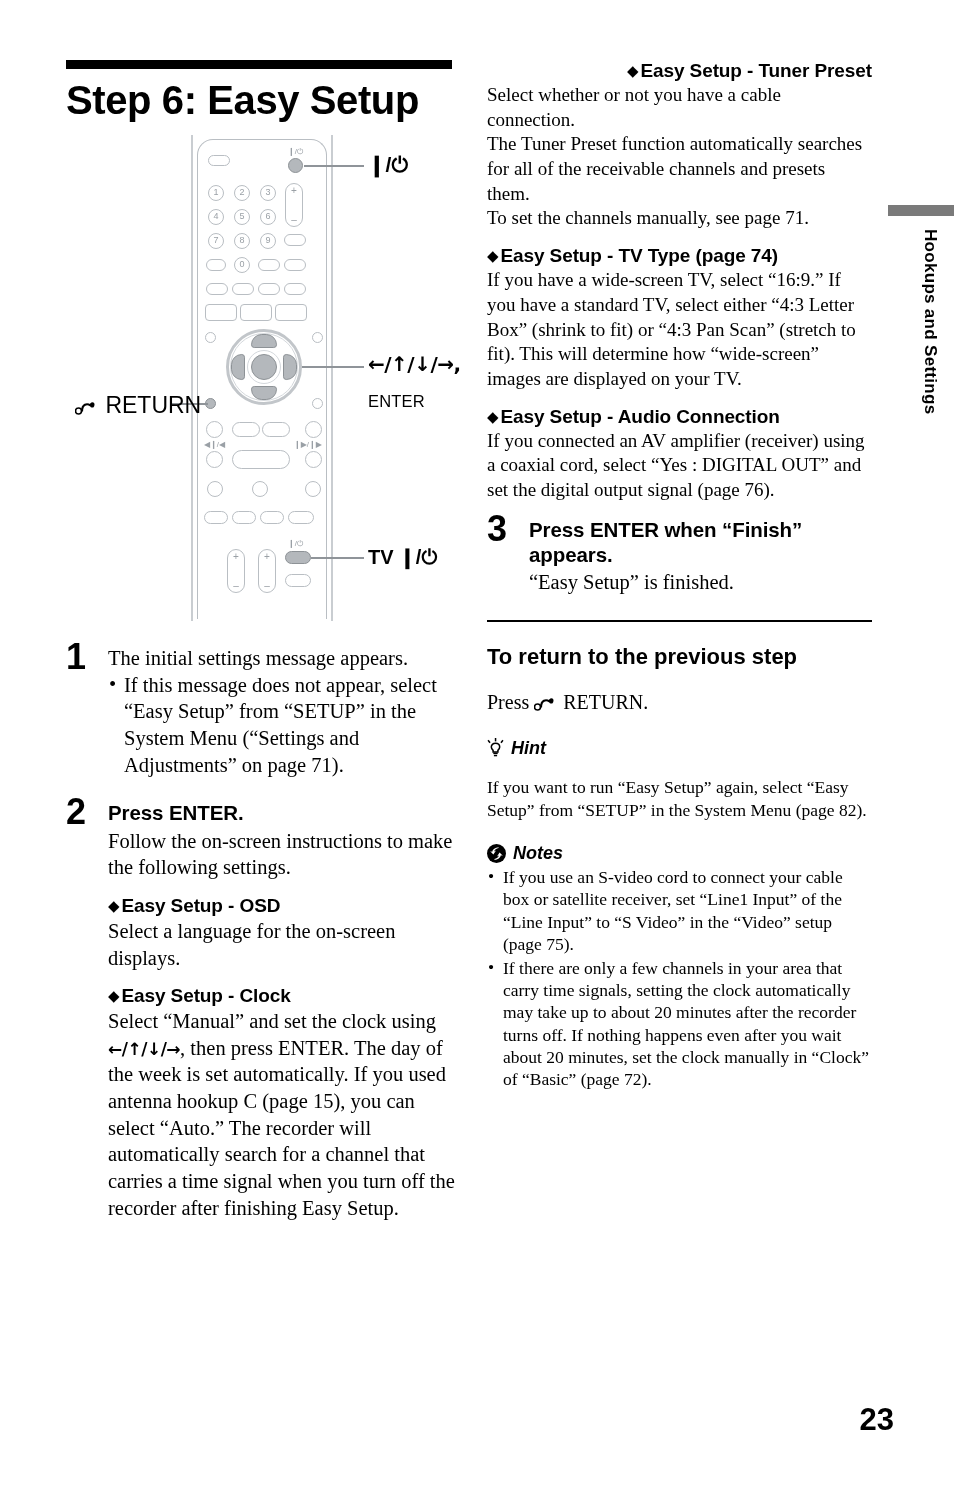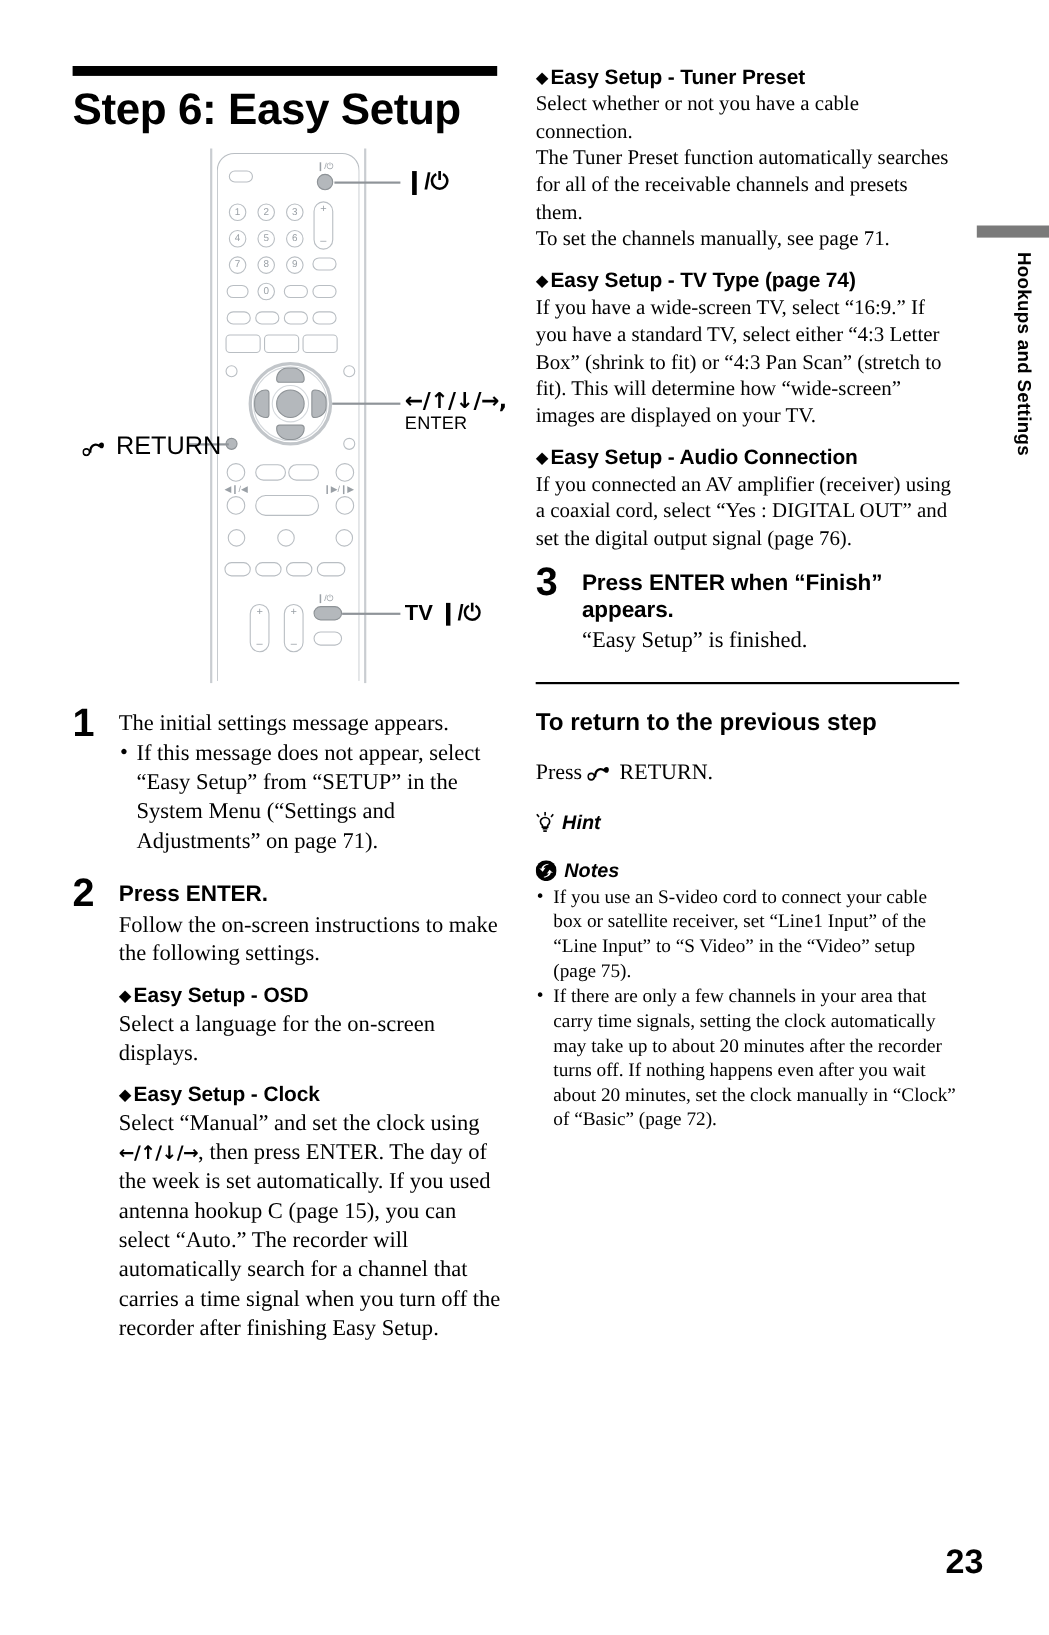--- a/index.html
+++ b/index.html
@@ -157,20 +157,21 @@
     font-family: "Liberation Sans", sans-serif;
     font-size: 17px;
     font-weight: bold;
     white-space: nowrap;
   }
   .callout .sub {
     display: block;
     font-weight: normal;
     font-size: 16.5px;
     letter-spacing: 0.2px;
+    margin-top: 16px;
   }
   .tiny-label {
     position: absolute;
     font-family: "Liberation Sans", sans-serif;
     font-size: 8px;
     color: #9aa0a6;
     white-space: nowrap;
   }
 
   
@@ -234,21 +235,21 @@
     margin: 0;
   }
   .arrows {
     font-family: "DejaVu Sans", sans-serif;
     font-weight: bold;
     font-size: 17px;
     letter-spacing: -0.5px;
   }
 
   
-  .col-right h3.diamond:first-child { margin-top: 0; }
+  .col-right h3.diamond:first-child { margin-top: 0; text-align: right; }
   .divider {
     border: none;
     border-top: 2px solid #000;
     margin: 24px 0 22px 0;
     width: 385px;
   }
   h2.sub-head {
     font-family: "Liberation Sans Narrow", "Liberation Sans", sans-serif;
     font-weight: bold;
     font-size: 22px;
@@ -522,20 +523,21 @@
       <svg class="icon-hint" viewBox="0 0 17 20" aria-hidden="true">
         <path d="M8.5 5.2 C5.9 5.2 4.3 7 4.3 9 C4.3 10.6 5.3 11.6 6.1 12.4 L6.1 14 L10.9 14 L10.9 12.4 C11.7 11.6 12.7 10.6 12.7 9 C12.7 7 11.1 5.2 8.5 5.2 Z" fill="none" stroke="#000" stroke-width="1.5"></path>
         <rect x="6.3" y="14.6" width="4.4" height="1.5" fill="#000"></rect>
         <rect x="6.9" y="16.8" width="3.2" height="1.5" fill="#000"></rect>
         <rect x="7.8" y="0" width="1.5" height="3.4" fill="#000"></rect>
         <rect x="1.3" y="2" width="1.5" height="3.2" fill="#000" transform="rotate(-38 2 3.6)"></rect>
         <rect x="14.2" y="2" width="1.5" height="3.2" fill="#000" transform="rotate(38 15 3.6)"></rect>
       </svg>
       <span>Hint</span>
     </h4>
+    <p class="small-block">If you want to run “Easy Setup” again, select “Easy Setup” from “SETUP” in the System Menu (page 82).</p>
 
     <h4 class="note-head">
       <svg class="icon-note" viewBox="0 0 19 19" aria-hidden="true">
         <circle cx="9.5" cy="9.5" r="9.5" fill="#000"></circle>
         <path d="M11.6 3.2 C8.2 3.4 5.6 5.2 5.2 7.8 L3.2 7.3 L6.4 10.4 L9 6.6 L7.1 7.4 C7.6 5.6 9.3 4.3 11.6 4.0 Z" fill="#fff"></path>
         <path d="M7.4 15.8 C10.8 15.6 13.4 13.8 13.8 11.2 L15.8 11.7 L12.6 8.6 L10 12.4 L11.9 11.6 C11.4 13.4 9.7 14.7 7.4 15.0 Z" fill="#fff"></path>
       </svg>
       <span>Notes</span>
     </h4>
     <ul class="notes">

